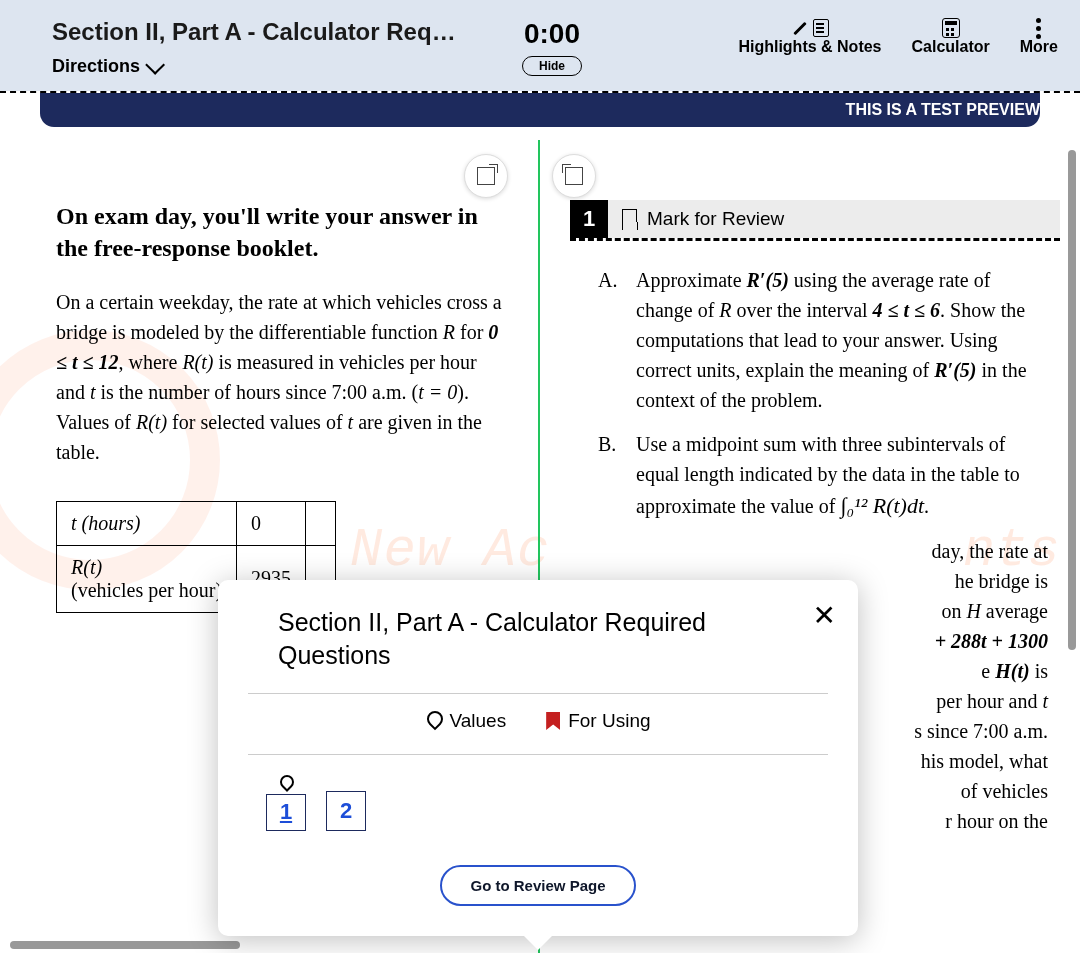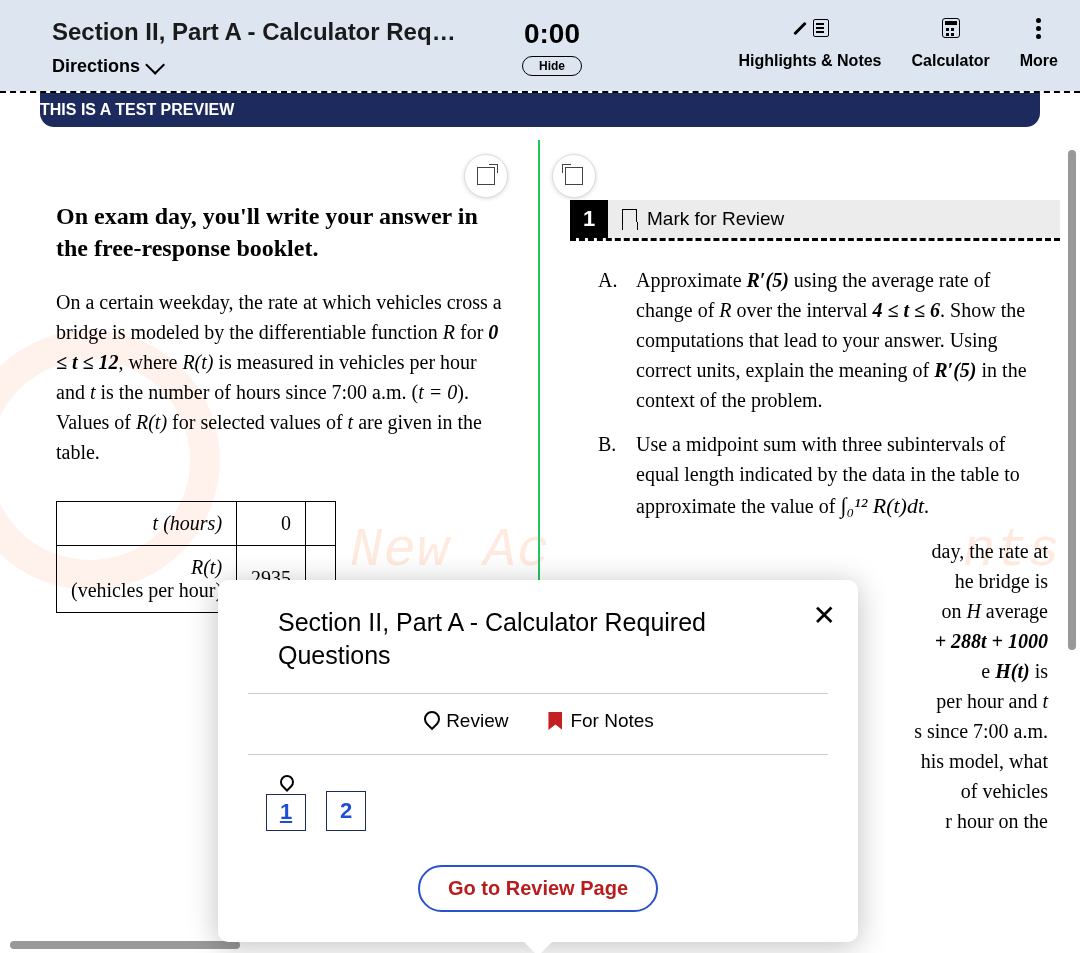--- a/index.html
+++ b/index.html
@@ -11,49 +11,49 @@
   .header { background: #dde5f0; padding: 18px 22px 14px 52px; position: relative; }
   .header-top { display: flex; align-items: flex-start; }
   .title-block { flex: 0 0 430px; }
   .section-title { font-family: -apple-system, Helvetica, Arial, sans-serif; font-weight: 800; font-size: 24px; color: #1a1a1a; white-space: nowrap; overflow: hidden; text-overflow: ellipsis; }
   .directions-row { margin-top: 10px; display:flex; align-items:center; gap:6px; font-family: -apple-system, Helvetica, Arial, sans-serif; font-weight:700; font-size:18px; cursor:pointer;}
   .chevron-down { width:14px; height:14px; border-right:2.5px solid #000; border-bottom:2.5px solid #000; transform: rotate(45deg) translateY(-3px); }
   .timer-block { flex: 0 0 140px; text-align: center; }
   .timer { font-family: Liberation Sans, sans-serif; font-weight: 800; font-size: 28px; }
   .hide-btn { margin-top: 6px; display:inline-block; border:1.5px solid #000; border-radius: 14px; padding: 2px 16px; font-family: -apple-system, Helvetica, Arial, sans-serif; font-weight:700; font-size:12px; cursor:pointer;}
   .tools { margin-left:auto; display:flex; gap:30px; align-items:flex-end; font-family: -apple-system, Helvetica, Arial, sans-serif; font-weight:700; font-size:16px;}
-  .tool { display:flex; flex-direction:column; align-items:center; gap:14px; cursor:pointer;}
+  .tool { display:flex; flex-direction:column; align-items:center; gap:0; cursor:pointer;}
   .tool-icons { display:flex; gap:4px; align-items:center; height:20px;}
   .ico-pencil { border:none; width:18px; height:18px; position:relative;}
   .ico-pencil::before{content:""; position:absolute; width:16px; height:3px; background:#000; transform:rotate(-45deg); top:8px; left:1px; border-radius:1px;}
   .ico-note { width:16px; height:18px; border:1.5px solid #000; border-radius:2px; position:relative;}
   .ico-note::after{content:""; position:absolute; left:2px; top:3px; width:8px; height:1.5px; background:#000; box-shadow: 0 4px 0 #000, 0 8px 0 #000;}
   .ico-calc { width:18px; height:20px; border:1.5px solid #000; border-radius:3px; position:relative;}
   .ico-calc::before{content:""; position:absolute; left:2px; top:2px; right:2px; height:4px; background:#000;}
   .ico-calc::after{content:""; position:absolute; left:3px; top:9px; width:3px; height:3px; background:#000; box-shadow: 5px 0 0 #000, 0 5px 0 #000, 5px 5px 0 #000;}
   .ico-more { display:flex; flex-direction:column; gap:3px; border:none;}
   .ico-more span{width:5px; height:5px; background:#000; border-radius:50%;}
   .dashed-line { border-top: 2px dashed #000; width:100%; }
-  .preview-bar { background: #1d2a5d; color:#fff; font-family:-apple-system, Helvetica, Arial, sans-serif; font-weight:800; font-size:16px; text-align:left; padding:8px 0; margin: 0 40px; border-radius: 0 0 14px 14px;}
+  .preview-bar { background: #1d2a5d; color:#fff; font-family:-apple-system, Helvetica, Arial, sans-serif; font-weight:800; font-size:16px; text-align:right; padding:8px 0; margin: 0 40px; border-radius: 0 0 14px 14px;}
   .main { display:flex; position:absolute; top:140px; bottom:0; left:0; right:0;}
   .pane { position:relative; overflow:hidden; }
   .pane-left { width:540px; border-right:2px solid #22c55e; padding: 60px 36px 20px 56px;}
   .pane-right { flex:1; padding: 60px 20px 20px 30px;}
   .expand-btn { position:absolute; top:14px; width:44px; height:44px; background:#fff; border:1px solid #ddd; border-radius:50%; display:flex; align-items:center; justify-content:center; box-shadow:0 1px 4px rgba(0,0,0,0.15); cursor:pointer;}
   .pane-left .expand-btn{ right:30px;}
   .pane-right .expand-btn{ left:12px;}
   .expand-ico { width:18px; height:18px; border:1.5px solid #444; position:relative;}
   .expand-ico::after{content:""; position:absolute; width:8px; height:8px; border-top:1.5px solid #444; border-right:1.5px solid #444; }
   .pane-left .expand-ico::after{ top:-4px; right:-4px; transform:rotate(0);}
   .pane-right .expand-ico::after{ top:-4px; left:-4px; transform:rotate(-90deg);}
   .instr-heading { font-weight:800; font-size:24px; line-height:1.35; margin-bottom:22px;}
   .instr-body { font-size:20px; line-height:1.5;}
   .math-i { font-style:italic; font-family: 'Times New Roman', serif;}
   table.data { border-collapse: collapse; margin-top:34px; font-size:20px;}
-  table.data td, table.data th { border:1.5px solid #000; padding:10px 14px; text-align:right; font-weight:normal;margin-top:8px;}
+  table.data td, table.data th { border:1.5px solid #000; padding:10px 14px; text-align:left; font-weight:normal;margin-top:8px;}
   table.data .rowlabel { font-style:italic;}
   .q-header { display:flex; align-items:stretch; border-bottom:3px dashed #000; }
   .q-num { background:#000; color:#fff; font-family:-apple-system,Arial,sans-serif; font-weight:800; font-size:22px; width:38px; display:flex; align-items:center; justify-content:center;}
   .q-mark { flex:1; background:#ececec; display:flex; align-items:center; gap:10px; padding:8px 14px; font-family:-apple-system,Arial,sans-serif; font-size:19px; cursor:pointer;}
   .bookmark-ico { width:15px; height:20px; border:1.5px solid #000; border-bottom:none; position:relative;}
   .bookmark-ico::after{content:""; position:absolute; bottom:-1px; left:-1.5px; right:-1.5px; height:8px; background:linear-gradient(to bottom right, transparent 48%, #ececec 50%), linear-gradient(to bottom left, transparent 48%, #ececec 50%); border-left:1.5px solid #000; border-right:1.5px solid #000;}
   .q-body { padding: 24px 8px 0 28px; font-size:20px; line-height:1.5;}
   .q-body ol { list-style:none; }
   .q-body li { display:flex; gap:14px; margin-bottom:14px;}
   .q-body .lbl { min-width:24px;}
@@ -71,21 +71,21 @@
   .legend-item{display:flex; align-items:center; gap:8px;}
   .pin-ico{ width:16px; height:20px; position:relative;}
   .pin-ico::before{content:""; position:absolute; top:0; left:2px; width:12px; height:12px; border:2px solid #000; border-radius:50% 50% 50% 0; transform:rotate(-45deg);}
   .flag-ico{ width:14px; height:18px; background:#c42020; clip-path: polygon(0 0, 100% 0, 100% 100%, 50% 70%, 0 100%);}
   .q-boxes { display:flex; gap:20px; margin:20px 0 0 18px;}
   .q-box-wrap{ display:flex; flex-direction:column; align-items:center; gap:4px; height:56px; justify-content:flex-end;}
   .q-box { width:40px; height:40px; border:1.8px solid #1d2a5d; display:flex; align-items:center; justify-content:center; font-size:22px; font-weight:800; color:#1d4ed8; cursor:pointer;}
   .q-box.current{ text-decoration:underline;}
   .small-pin{ width:14px; height:16px; position:relative;}
   .small-pin::before{content:""; position:absolute; top:0; left:1px; width:10px; height:10px; border:2px solid #000; border-radius:50% 50% 50% 0; transform:rotate(-45deg);}
-  .review-btn { display:block; margin:34px auto 0; border:2px solid #2952cc; color:#b91c1c; background:#fff; border-radius:26px; padding:10px 28px; font-size:20px; font-weight:800; cursor:pointer;}
+  .review-btn { display:block; margin:34px auto 0; border:2px solid #2952cc; color:#0f172a; background:#fff; border-radius:26px; padding:10px 28px; font-size:15px; font-weight:800; cursor:pointer;}
 
   .watermark { position:absolute; pointer-events:none; color:rgba(255,80,0,0.12); font-style:italic; font-family: Liberation Mono, monospace;}
   .wm1{ top:520px; left:350px; font-size:54px; letter-spacing:1px;}
   .wm2{ top:520px; right:20px; font-size:54px;}
   .wm-circle{ position:absolute; top:330px; left:-40px; width:260px; height:260px; border-radius:50%; border: 30px solid rgba(255,80,0,0.08); pointer-events:none;}
 </style>
 </head>
 <body>
 
 <div class="status-bar">
@@ -186,21 +186,21 @@
         </li>
         <li>
           <span class="lbl">B.</span>
           <span><span>Use a midpoint sum with three subintervals of equal length indicated by the data in the table to approximate the value of </span><span class="math-i integral">∫₀¹² R(t)dt</span><span>.</span></span>
         </li>
       </ol>
       <div style="text-align:right; padding-right:4px;">
         <div> day, the rate at</div>
         <div>he bridge is</div>
         <div><span>on </span><span class="math-i">H</span><span> average</span></div>
-        <div><b><span class="math-i"> + 288t + 1000</span></b></div>
+        <div><b><span class="math-i"> + 288t + 1300</span></b></div>
         <div><span>e </span><span class="math-i"><b>H(t)</b></span><span> is</span></div>
         <div><span>per hour and </span><span class="math-i">t</span></div>
         <div>s since 7:00 a.m.</div>
         <div>his model, what</div>
         <div> of vehicles</div>
         <div>r hour on the</div>
       </div>
       <div style="padding-left:30px">
         <span>weekend day for </span><b><span class="math-i">0 ≤ t ≤ 12</span></b><span>?</span>
       </div>
@@ -213,25 +213,25 @@
   </div>
 <div class="bottom-scroll"></div>
 
 <div class="modal">
   <div class="modal-close">✕</div>
   <div class="modal-title">Section II, Part A - Calculator Required Questions</div>
   <hr>
   <div class="legend">
     <div class="legend-item">
         <span class="pin-ico"></span>
-        <span>Review</span>
+        <span>Values</span>
       </div>
     <div class="legend-item">
         <span class="flag-ico"></span>
-        <span>For Notes</span>
+        <span>For Using</span>
       </div>
   </div>
   <hr>
   <div class="q-boxes">
     <div class="q-box-wrap">
       <span class="small-pin"></span>
       <div class="q-box current">1</div>
     </div>
     <div class="q-box-wrap">
       <div class="q-box">2</div>

